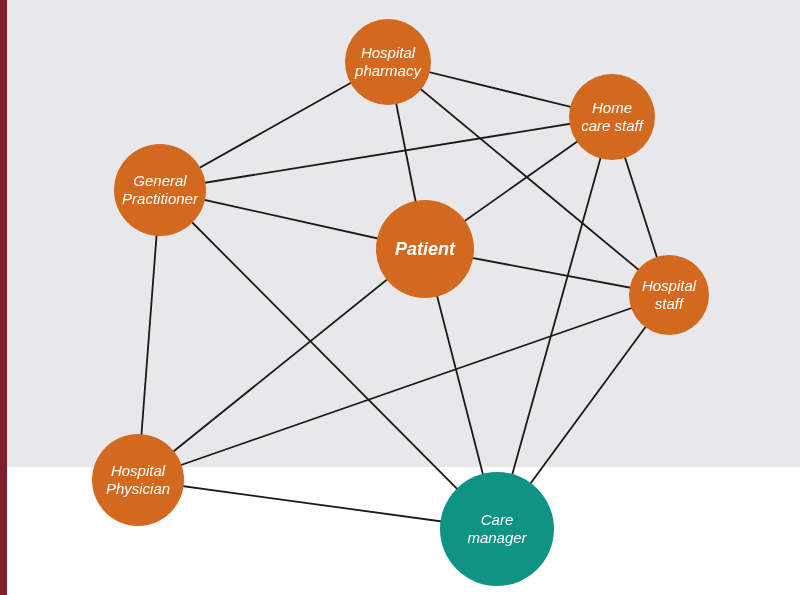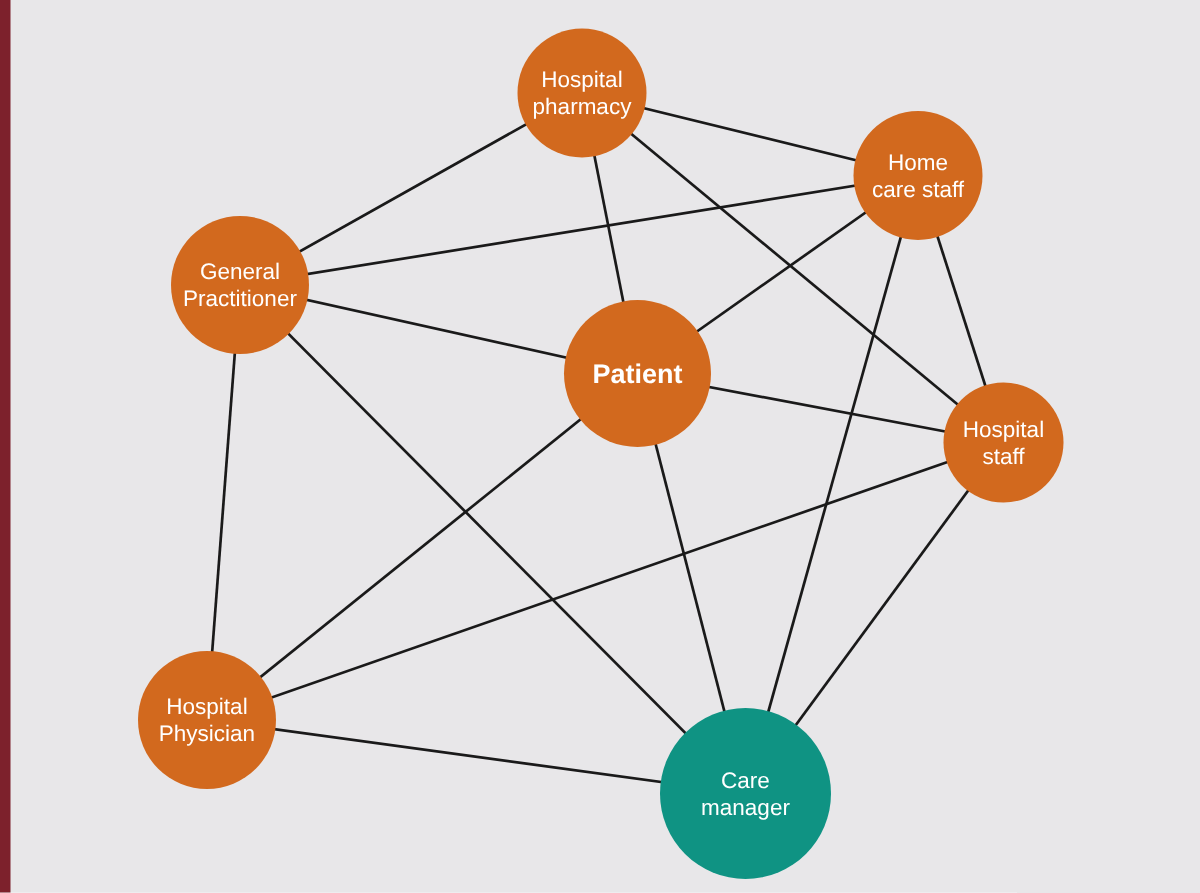--- a/index.html
+++ b/index.html
@@ -9,22 +9,23 @@
   body {
     width: 800px;
     height: 595px;
     background: #ffffff;
     font-family: "Liberation Sans", sans-serif;
     overflow: hidden;
   }
   .figure-wrap {
     position: relative;
     width: 800px;
-    height: 595px;
+    height: 467px;
     background: #e8e7e9;
+    font-style: italic;
   }
   .page-edge-strip {
     position: absolute;
     left: 0;
     top: 0;
     width: 7px;
     height: 595px;
     background: #7d212c;
   }
   svg.diagram {

